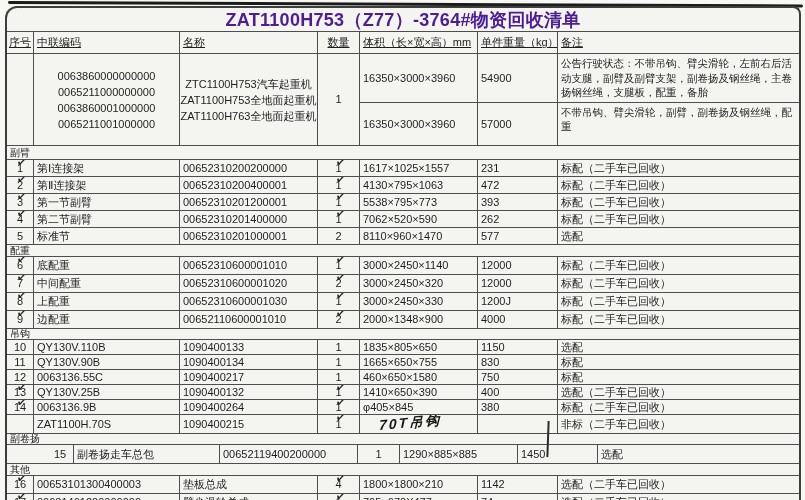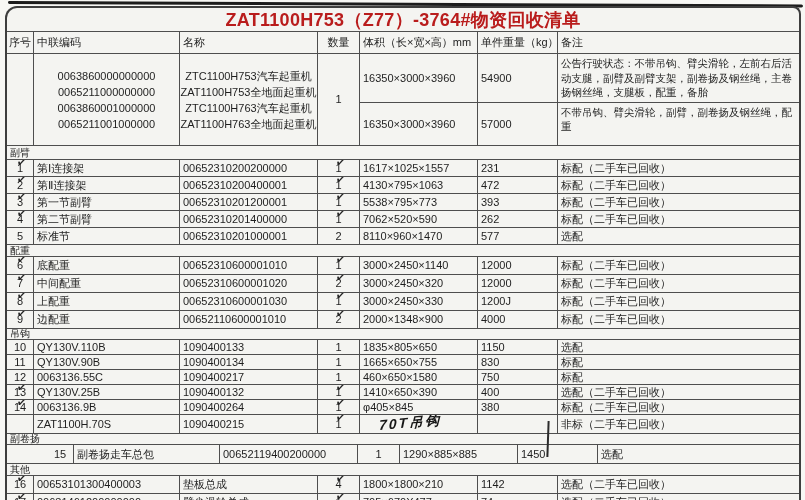--- a/index.html
+++ b/index.html
@@ -14,37 +14,37 @@
     background:#1c1c1c; border-radius:3px; transform:rotate(0.25deg);
     transform-origin:left center;
   }
   .sheet {
     position:absolute; left:5px; top:6px; width:796px; height:520px;
     border:2px solid #3e3e3e; border-bottom:none;
     border-radius:12px 8px 0 0; background:#f4f4f1;
   }
   .title {
     height:23px; display:flex; align-items:center; justify-content:center;
-    font-size:18px; font-weight:bold; letter-spacing:0.3px; color:#b91c1c;
+    font-size:18px; font-weight:bold; letter-spacing:0.3px; color:#4c1d95;
   }
   .tr { display:flex; border-top:1px solid #4e4e4e; position:relative; background:#f4f4f1; }
   .td {
     border-left:1px solid #4e4e4e; padding:0 3px; font-size:11px;
     display:flex; align-items:center; overflow:hidden; line-height:1.12;
     white-space:nowrap;
   }
   .td:first-child { border-left:none; }
   .c1 { width:26px; justify-content:center; position:relative; }
   .c2 { width:146px; }
   .c3 { width:138px; }
   .c4 { width:42px; justify-content:center; position:relative; }
   .c5 { width:118px; }
   .c6 { width:80px; }
   .c7 { flex:1; }
-  .header { height:22px; }
+  .header { height:22px;text-decoration:underline; }
   .header .td { align-items:center; color:#222; }
   
   .main { height:92px; }
   .main .stack { flex-direction:column; justify-content:center; text-align:center; }
   .main .stack span { display:block; line-height:16px; }
   .main-right { flex:1; display:flex; flex-direction:column; }
   .sub { display:flex; flex:1; }
   .sub + .sub { border-top:1px solid #4e4e4e; }
   .main-right .td:first-child { border-left:1px solid #4e4e4e; }
   .remark-block {
@@ -103,21 +103,20 @@
       <div class="td c1"></div>
       <div class="td c2 stack">
         <span>0063860000000000</span>
         <span>0065211000000000</span>
         <span>0063860001000000</span>
         <span>0065211001000000</span>
       </div>
       <div class="td c3 stack">
         <span>ZTC1100H753汽车起重机</span>
         <span>ZAT1100H753全地面起重机</span>
-        <span>ZTC1100H763汽车起重机</span>
         <span>ZAT1100H763全地面起重机</span>
       </div>
       <div class="td c4">1</div>
       <div class="main-right">
         <div class="sub">
           <div class="td c5">16350×3000×3960</div>
           <div class="td c6">54900</div>
           <div class="td c7 remark-block">公告行驶状态：不带吊钩、臂尖滑轮，左前右后活动支腿，副臂及副臂支架，副卷扬及钢丝绳，主卷扬钢丝绳，支腿板，配重，备胎</div>
         </div>
         <div class="sub">

